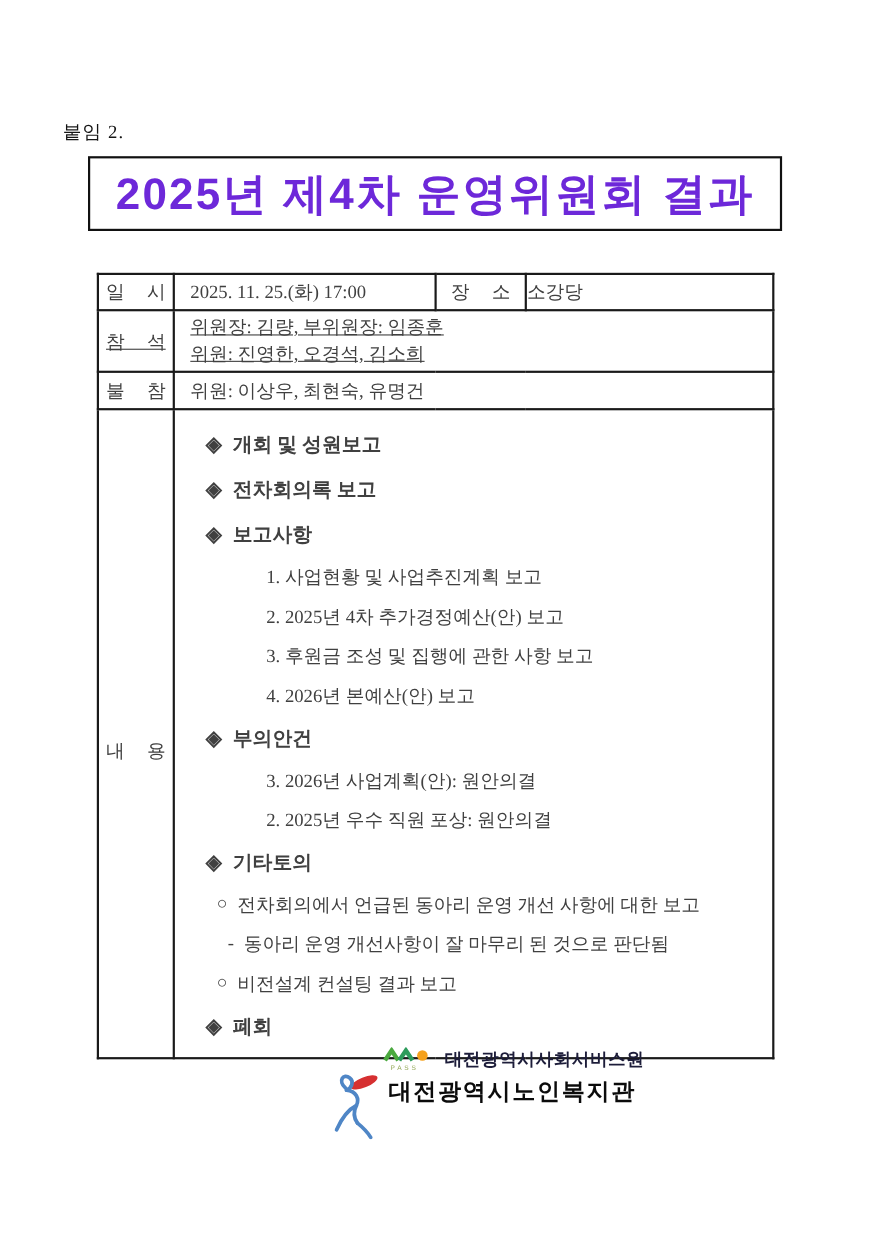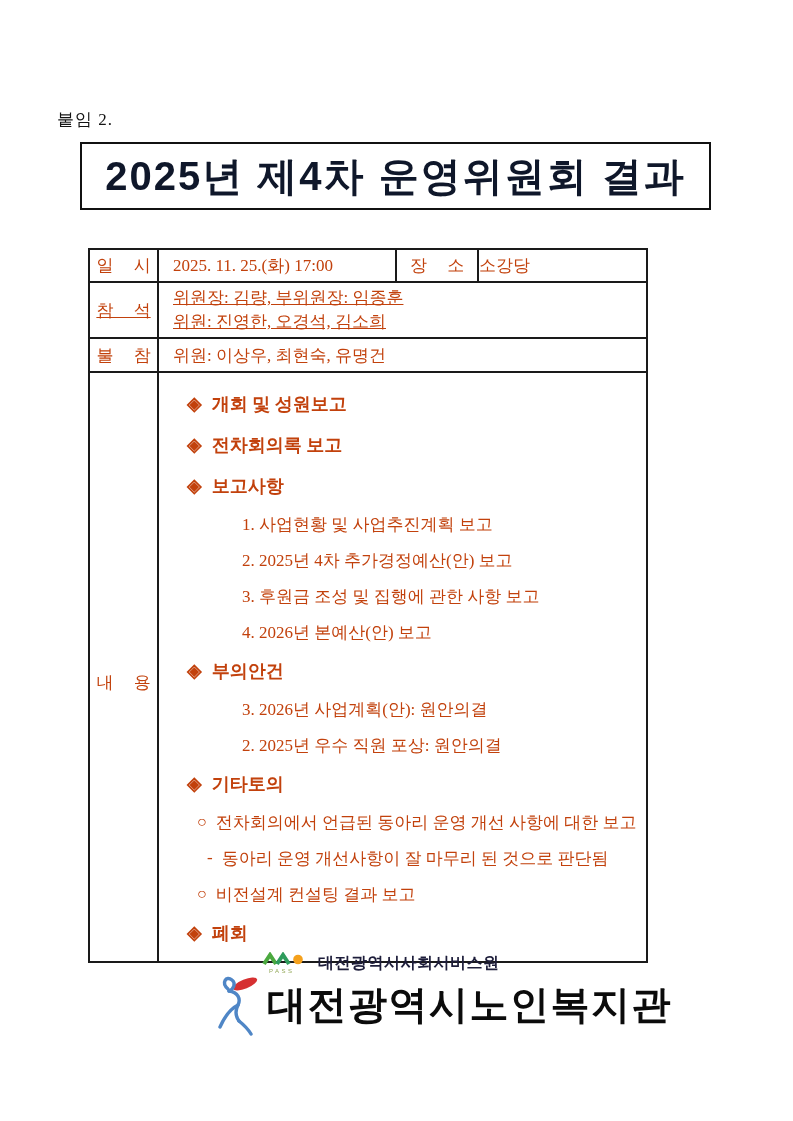--- a/index.html
+++ b/index.html
@@ -25,32 +25,32 @@
     position:absolute; left:80px; top:142px;
     width:631px; height:68px;
     border:2px solid #111;
     display:flex; align-items:center; justify-content:center;
   }
   .title-text {
     font-family:"Liberation Sans", sans-serif;
     font-weight:bold;
     font-size:40px;
     letter-spacing:2px;
-    color:#0f172a;
+    color:#6d28d9;
     white-space:nowrap;
   }
 
   
   .meeting-table {
     position:absolute; left:88px; top:248px;
-    width:560px;
+    width:616px;
     border-collapse:collapse;
     table-layout:fixed;
     font-size:17px;
-    color:#c2410c;
+    color:#404040;
   }
   .meeting-table td, .meeting-table th {
     border:2px solid #1a1a1a;
     vertical-align:middle;
     font-weight:normal;
   }
   col.c-label { width:69px; }
   col.c-val   { width:238px; }
   col.c-place { width:82px; }
 
@@ -110,21 +110,21 @@
     font-family:"Liberation Sans", sans-serif;
     font-weight:bold;
     font-size:16px;
     color:#1d1d3a;
     margin-left:7px;
     letter-spacing:0.5px;
   }
   .org-name {
     font-family:"Liberation Sans", sans-serif;
     font-weight:900;
-    font-size:39px;
+    font-size:21px;
     color:#0b0b0b;
     letter-spacing:1.5px;
     margin-top:3px;
     white-space:nowrap;
   }
 </style>
 </head>
 <body>
 
 <div class="page">

